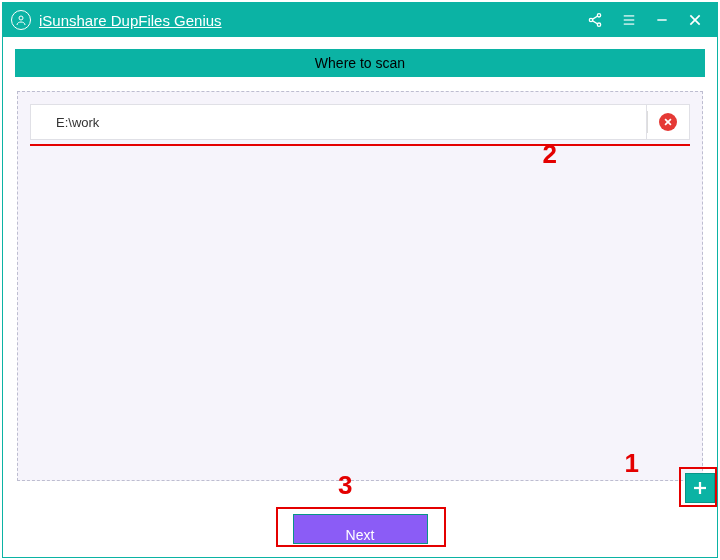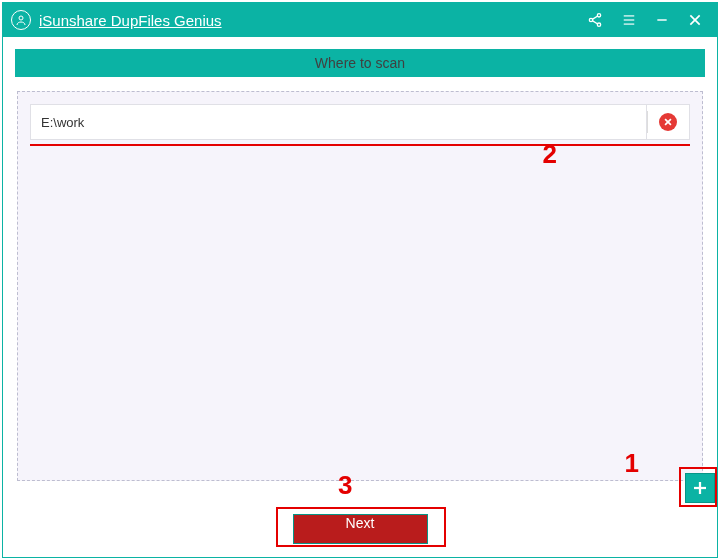--- a/index.html
+++ b/index.html
@@ -39,21 +39,21 @@
       flex-shrink: 0;
     }
     .logo-icon svg { display: block; }
     .title-text { font-size: 15px; font-weight: 400; flex: 1; text-decoration: underline; }
     .title-controls { display: flex; align-items: center; gap: 18px; margin-right: 6px; }
     .title-controls .ctrl { display: flex; align-items: center; justify-content: center; cursor: pointer; color: #fff; }
     .subhead {
       margin: 12px 12px 0 12px;
       height: 28px;
       background: #0bb3a4;
-      color: #404040;
+      color: #000000;
       display: flex;
       align-items: center;
       justify-content: center;
       font-size: 14px;
     }
     .scan-area {
       margin: 14px 14px 0 14px;
       height: 390px;
       border: 1px dashed #bdbdd0;
       background: #f6f4fb;
@@ -68,21 +68,21 @@
       align-items: stretch;
       height: 36px;
     }
     .path-input {
       flex: 1;
       border: 1px solid #e0e0e6;
       border-right: none;
       background: #fff;
       color: #333;
       font-size: 13px;
-      padding: 0 10px;
+      padding: 0 25px;
       outline: none;
     }
     .remove-cell {
       width: 44px;
       border: 1px solid #e0e0e6;
       background: #fff;
       display: flex;
       align-items: center;
       justify-content: center;
       cursor: pointer;
@@ -134,25 +134,25 @@
       position: absolute;
       left: 0; right: 0; bottom: 0;
       height: 56px;
       display: flex;
       align-items: center;
       justify-content: center;
     }
     .next-btn {
       width: 135px;
       height: 30px;
-      background: #b91c1c;
+      background: #8b5cf6;
       border: 1px solid #089587;
       color: #fff;
       font-size: 14px;
-      display: flex; align-items: flex-start; justify-content: center;
+      display: flex; align-items: flex-end; justify-content: center;
       cursor: pointer;
     }
   </style>
 </head>
 <body>
 
 <div class="window">
 
   <div class="titlebar">
     <div class="logo-icon">

